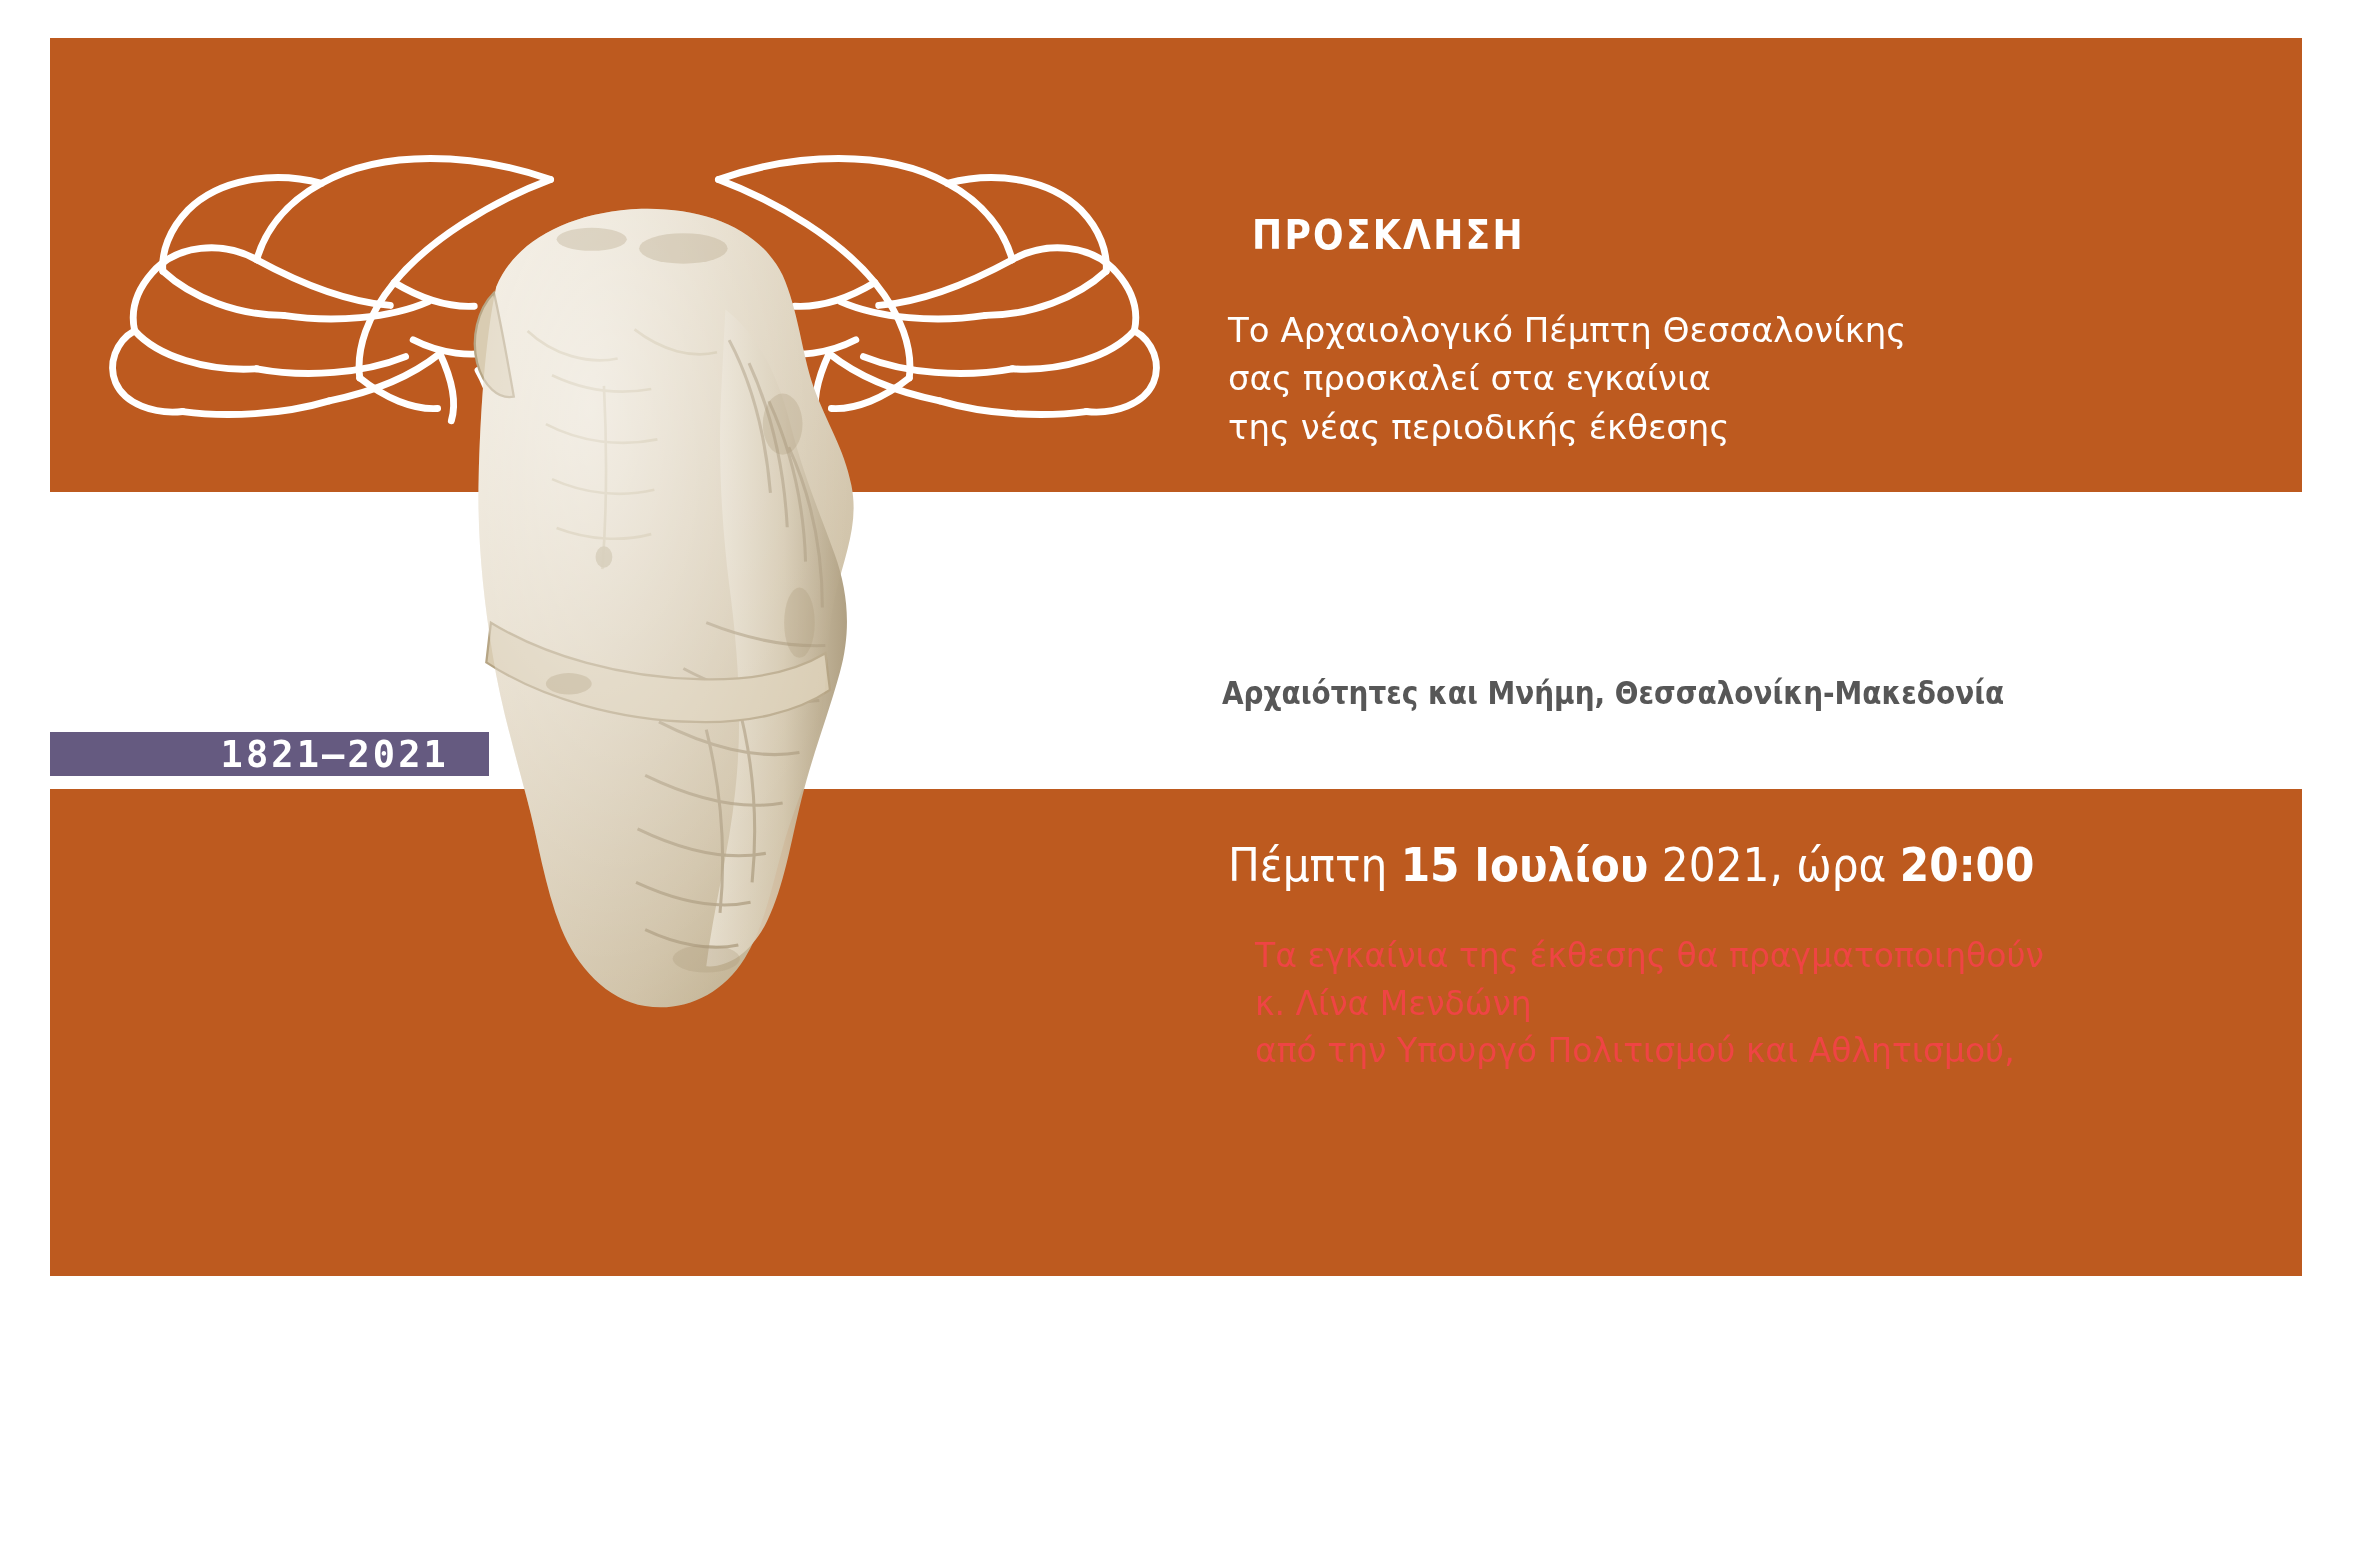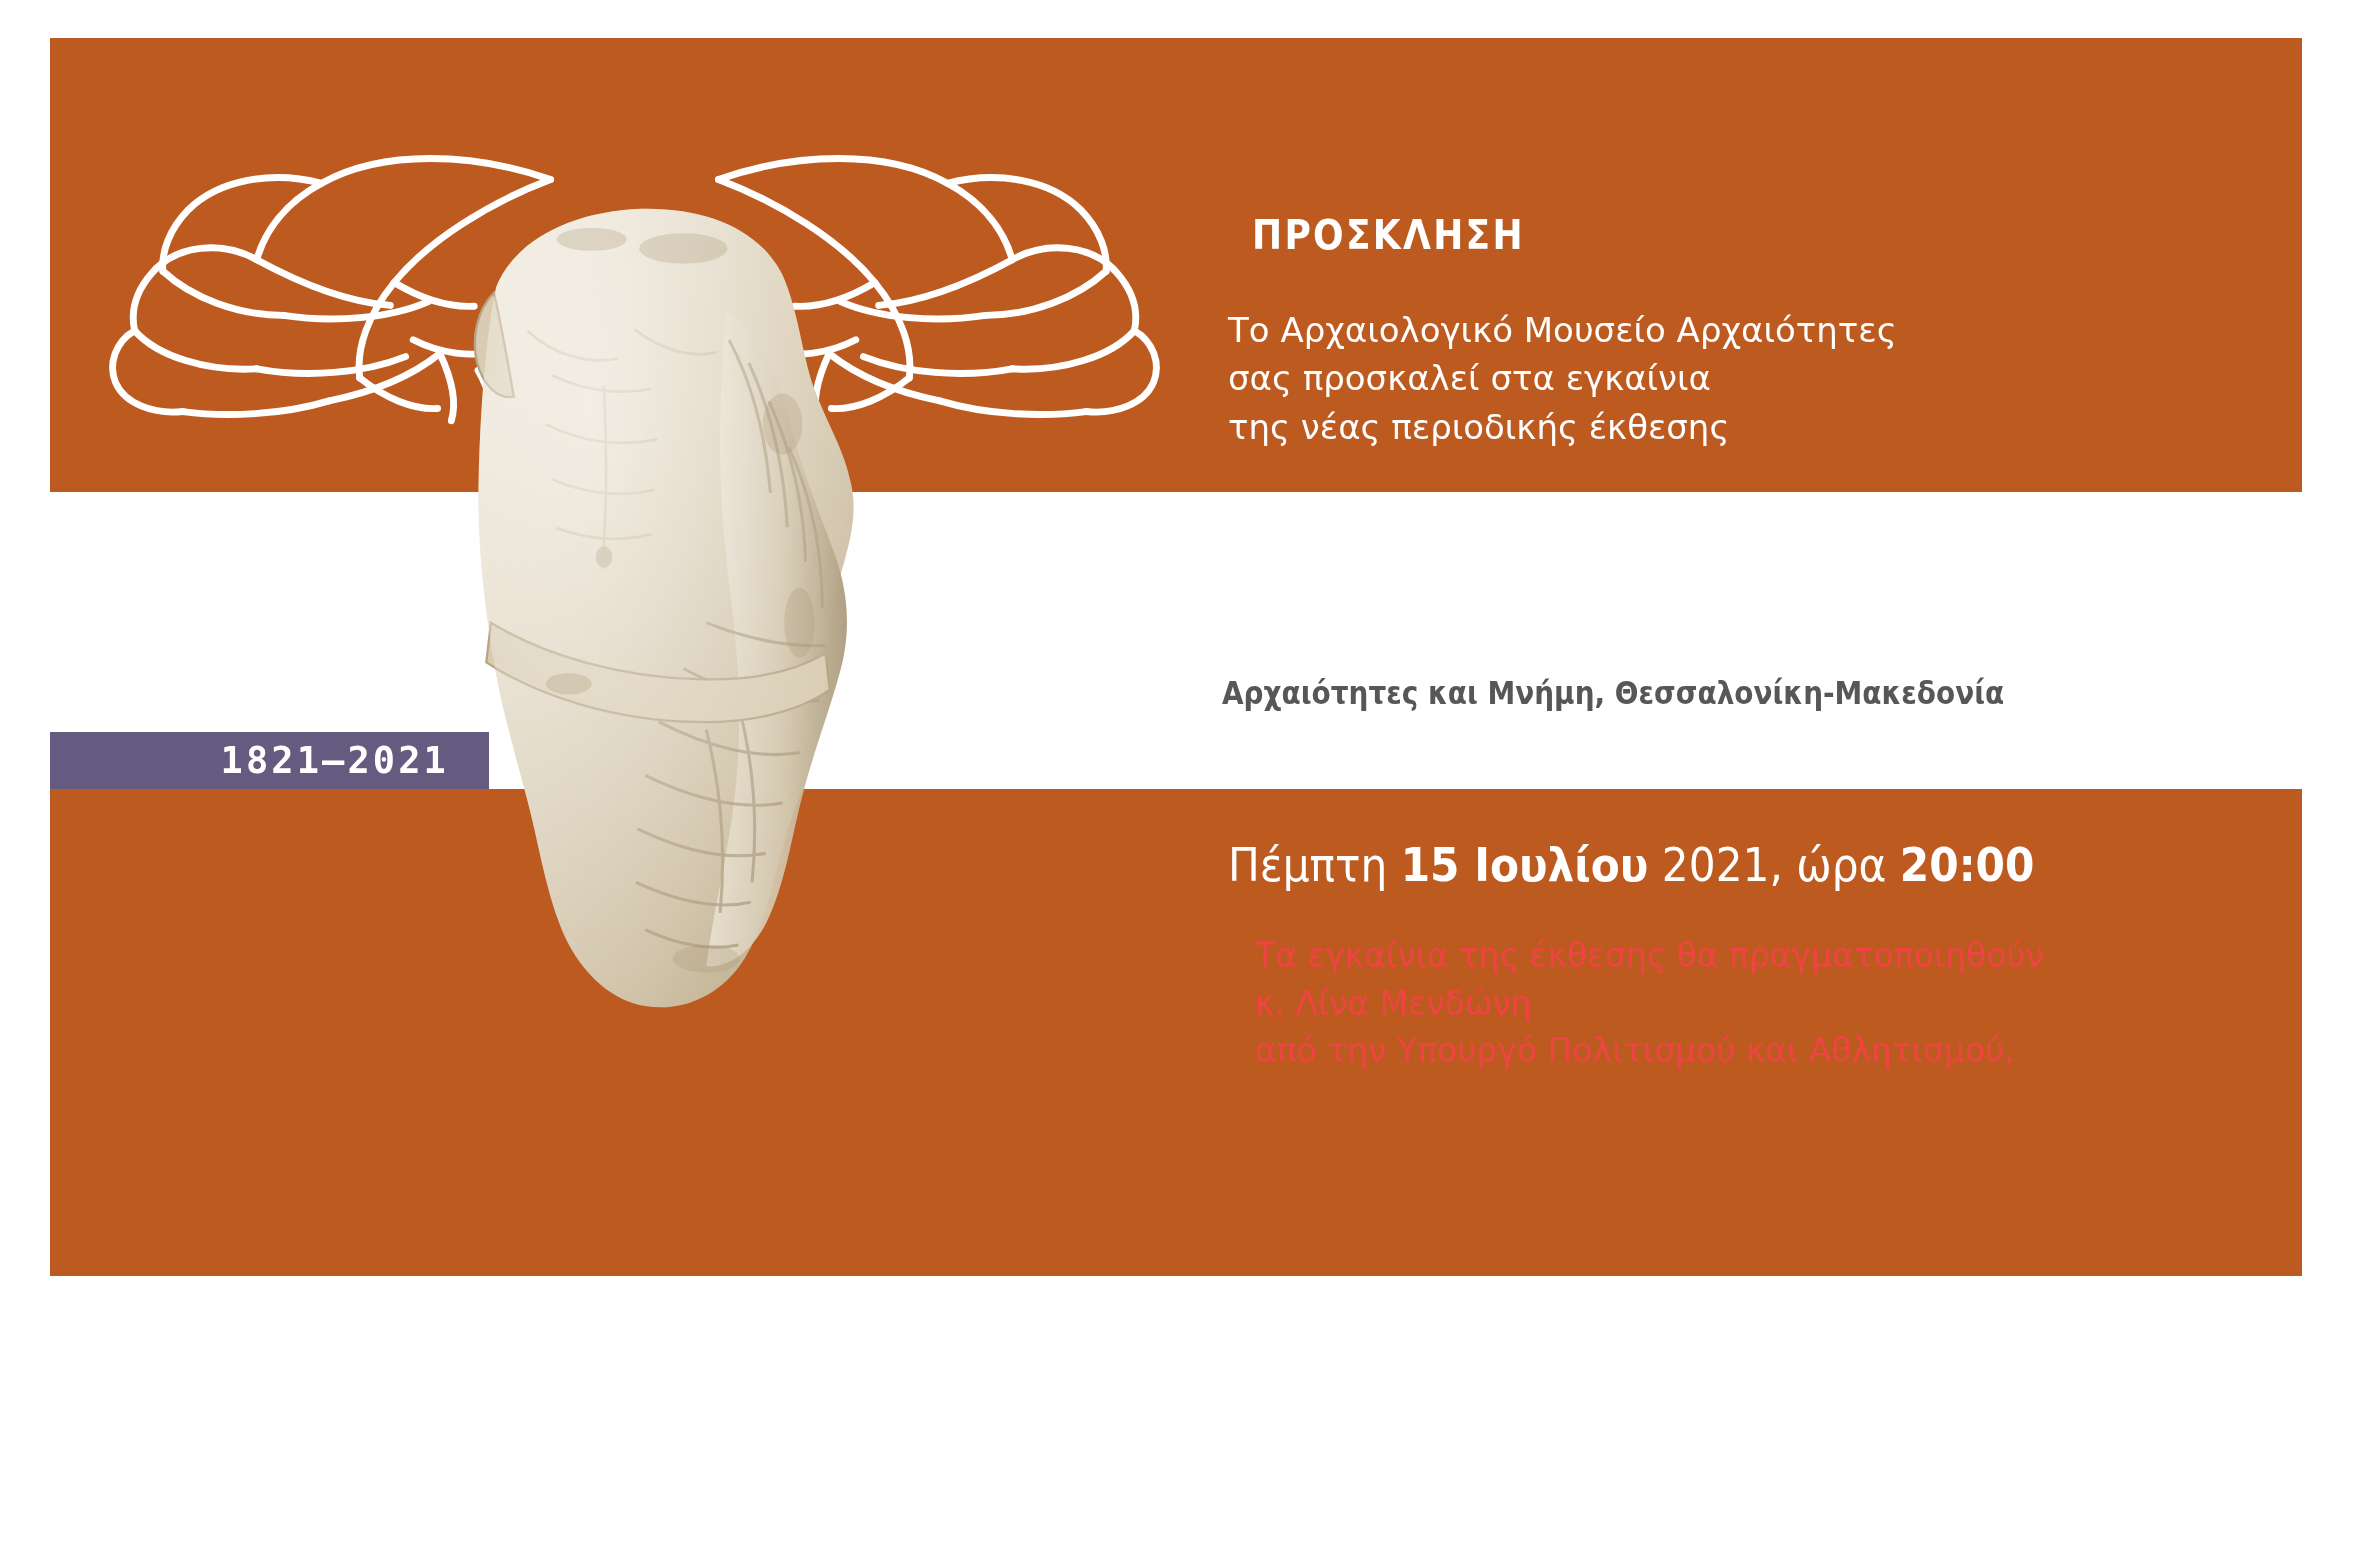--- a/index.html
+++ b/index.html
@@ -20,21 +20,21 @@
   .band-orange-bottom{
     position:absolute;left:50px;top:789px;width:2252px;height:487px;
     background:#bd5a1f;
   }
   .band-white-mid{
     position:absolute;left:50px;top:493px;width:2252px;height:296px;background:#fff;
   }
 
   
   .badge-1821{
-    position:absolute;left:50px;top:732px;width:439px;height:57px;
+    position:absolute;left:50px;top:732px;width:439px;height:44px;
     background:#655a80;
     display:flex;align-items:center;justify-content:flex-end;
     padding-right:40px;box-sizing:border-box;
   }
   .badge-1821 span{
     color:#fff;font-size:37px;font-weight:bold;letter-spacing:3.1px;
     font-family:"DejaVu Sans Mono", monospace;
   }
 
   
@@ -234,21 +234,21 @@
         <ellipse cx="452" cy="560" rx="20" ry="46"></ellipse>
         <ellipse cx="150" cy="640" rx="30" ry="14"></ellipse>
         <ellipse cx="330" cy="1000" rx="44" ry="18"></ellipse>
       </g>
     </svg>
   </div>
 
   <div class="invite-label">ΠΡΟΣΚΛΗΣΗ</div>
 
   <div class="invite-body">
-    <div>Το Αρχαιολογικό Μουσείο Αρχαιότητες</div>
+    <div>Το Αρχαιολογικό Πέμπτη Θεσσαλονίκης</div>
     <div>σας προσκαλεί στα εγκαίνια</div>
     <div>της νέας περιοδικής έκθεσης</div>
   </div>
 
   <div class="exh-subtitle">Αρχαιότητες και Μνήμη, Θεσσαλονίκη-Μακεδονία</div>
 
   <div class="event-date">
     <span class="light">Πέμπτη </span><b>15 Ιουλίου</b><span class="light"> 2021, ώρα </span><b>20:00</b>
   </div>
 

